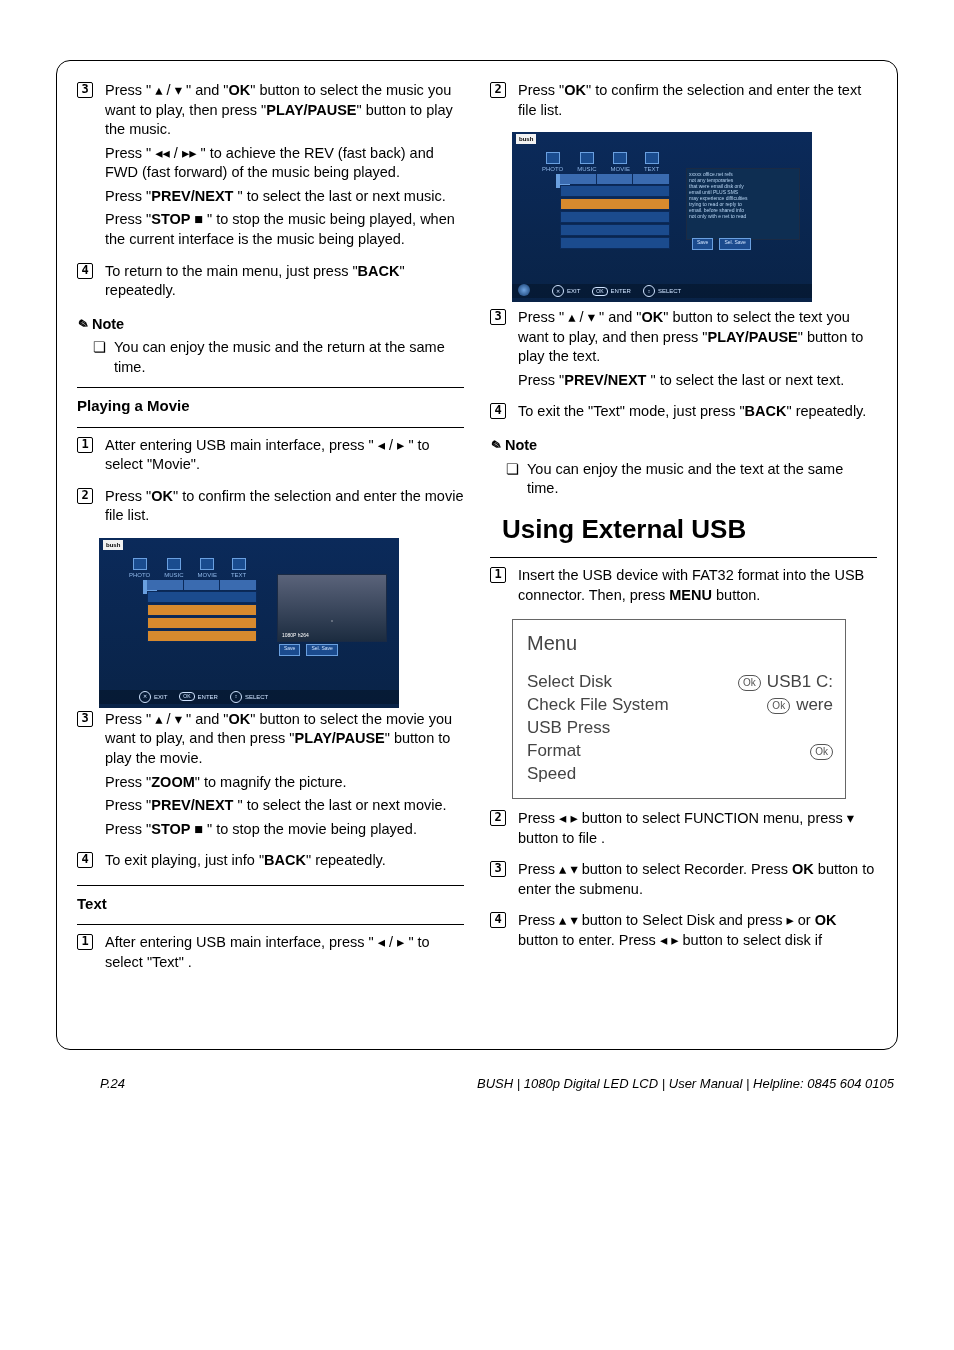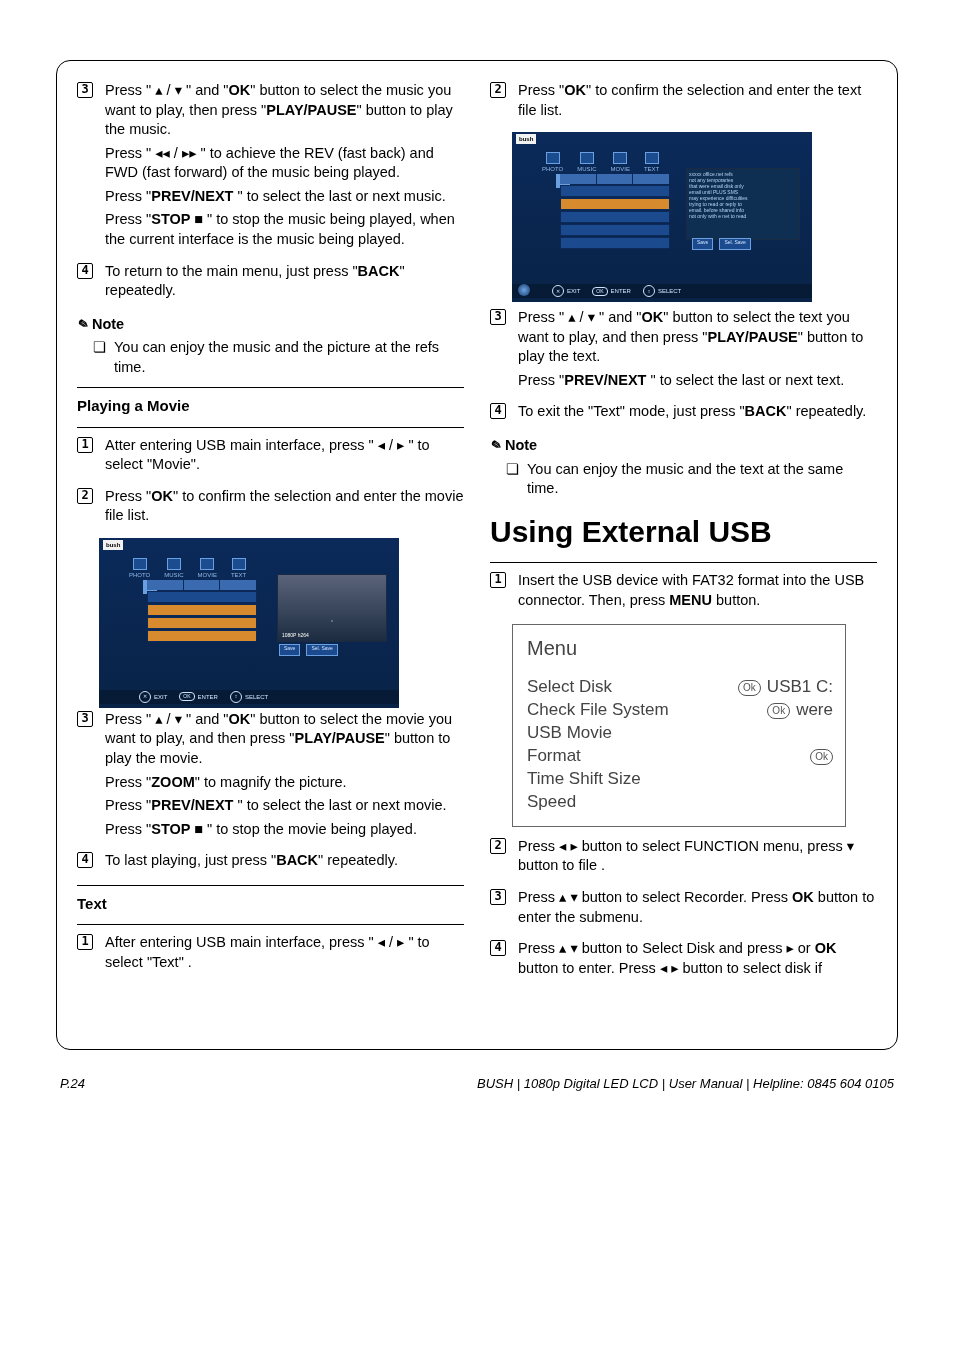--- a/index.html
+++ b/index.html
@@ -84,32 +84,33 @@
   }
   .note-body {
     display: flex;
     gap: 8px;
     margin-left: 16px;
   }
   .note-bullet {
     flex: 0 0 auto;
   }
   .big-heading {
-    font-size: 30px;
+    font-size: 26px;
     font-weight: 700;
     line-height: 1.25;
-    margin: 14px 0 12px 0;
+    margin: 14px 0 12px 12px;
   }
   .footer {
     display: flex;
     justify-content: space-between;
     font-style: italic;
     font-size: 13px;
     margin-top: 26px;
     padding: 0 4px;
+    margin-left: 40px;
   }
   .screenshot {
     width: 300px;
     height: 170px;
     margin: 6px 0 6px 22px;
     position: relative;
     background: linear-gradient(180deg,#0b2a5a 0%,#092347 100%);
     color: #cfe3ff;
     font-size: 6px;
     overflow: hidden;
@@ -267,21 +268,21 @@
           <p><span>To return to the main menu, just press "</span><b>BACK</b><span>" repeatedly.</span></p>
         </div>
       </div>
 
       <div class="note-head">
         <span class="pencil-icon">✎</span>
         <span>Note</span>
       </div>
       <div class="note-body">
         <span class="note-bullet">❏</span>
-        <span>You can enjoy the music and the picture at the refs time.</span>
+        <span>You can enjoy the music and the return at the same time.</span>
       </div>
 
       <hr class="h-sep">
       <div class="section-title">Playing a Movie</div>
       <hr class="h-sep">
 
       <div class="step-row">
         <div class="step-num">
             <span class="outline"></span>
             <span class="digit">1</span>
@@ -372,21 +373,21 @@
         </div>
       </div>
 
       <div class="step-row">
         <div class="step-num">
             <span class="outline"></span>
             <span class="digit">4</span>
           </div>
         <div class="step-text">
             <p>
-          <span>To last playing, just press "</span><b>BACK</b><span>" repeatedly.</span>
+          <span>To exit playing, just info "</span><b>BACK</b><span>" repeatedly.</span>
         </p>
           </div>
       </div>
 
       <hr class="h-sep">
       <div class="section-title">Text</div>
       <hr class="h-sep">
 
       <div class="step-row">
         <div class="step-num">
@@ -536,34 +537,30 @@
             </span>
         </div>
         <div class="menu-row">
           <span>Check File System</span>
           <span class="right">
               <span class="ok-chip">Ok</span> 
               <span>were</span>
             </span>
         </div>
         <div class="menu-row">
-          <span>USB Movie</span>
+          <span>USB Press</span>
             <span></span>
         </div>
         <div class="menu-row">
           <span>Format</span>
           <span class="right">
               <span class="ok-chip">Ok</span>
             </span>
         </div>
         <div class="menu-row">
-          <span>Time Shift Size</span>
-            <span></span>
-        </div>
-        <div class="menu-row">
           <span>Speed</span>
             <span></span>
         </div>
       </div>
 
       <div class="step-row">
         <div class="step-num">
             <span class="outline"></span>
             <span class="digit">2</span>
           </div>

